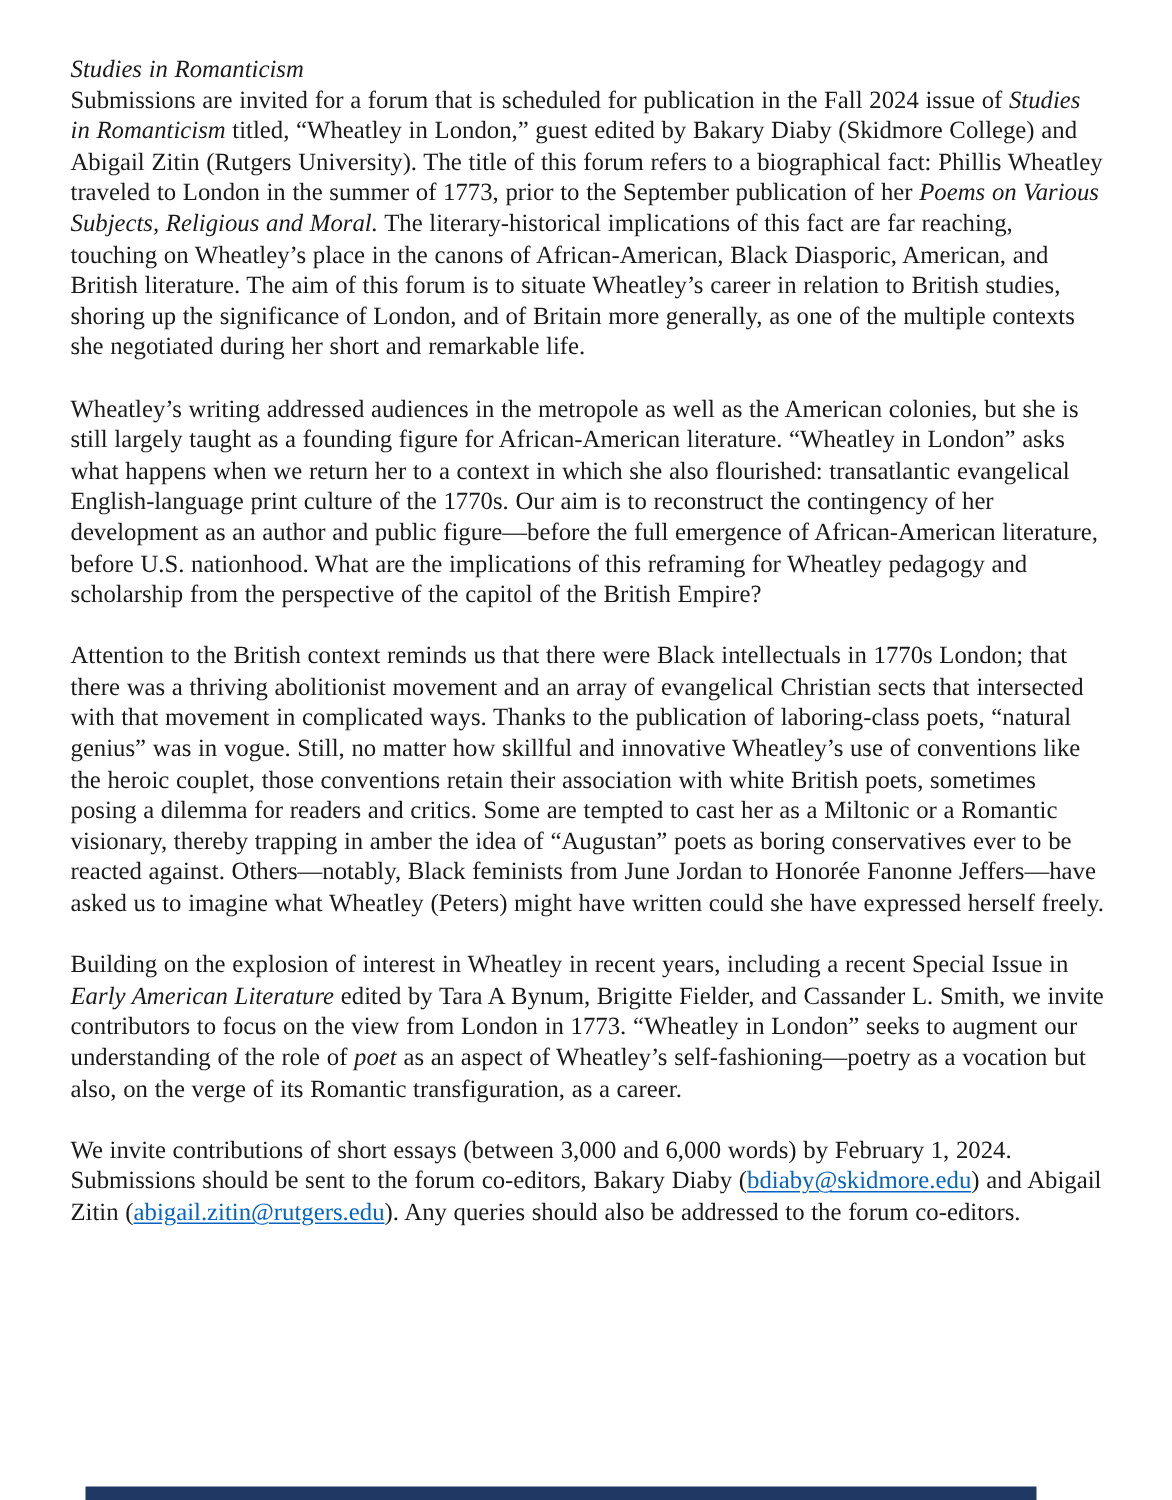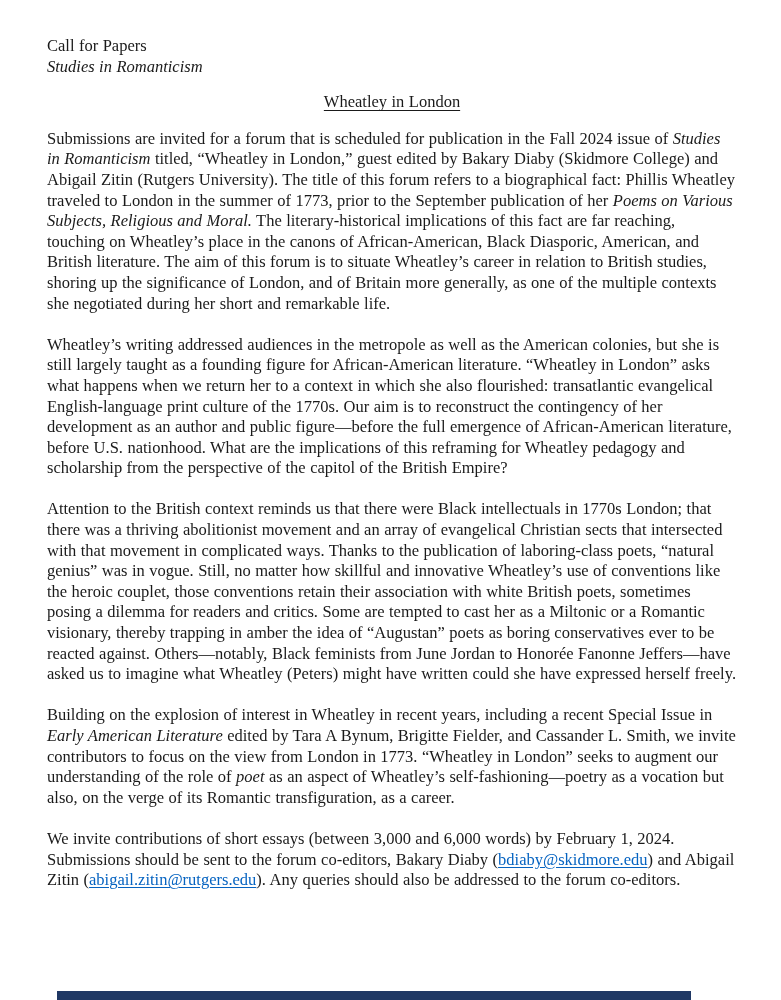--- a/index.html
+++ b/index.html
@@ -54,27 +54,23 @@
     background: var(--bar-color);
   }
 </style>
 </head>
 <body>
 
 <div class="page">
   <div class="doc-text">
 
     <div class="header-block">
-      <div>Call for Papers</div>
       <div class="italic">Studies in Romanticism</div>
     </div>
 
-    <div class="doc-title">
-      <span class="title-text">Wheatley in London</span>
-    </div>
 
     <div>
       <p class="body-para"><span>Submissions are invited for a forum that is scheduled for publication in the Fall 2024 issue of </span><span class="italic">Studies in Romanticism</span><span> titled, “Wheatley in London,” guest edited by Bakary Diaby (Skidmore College) and Abigail Zitin (Rutgers University). The title of this forum refers to a biographical fact: Phillis Wheatley traveled to London in the summer of 1773, prior to the September publication of her </span><span class="italic">Poems on Various Subjects, Religious and Moral.</span><span> The literary-historical implications of this fact are far reaching, touching on Wheatley’s place in the canons of African-American, Black Diasporic, American, and British literature. The aim of this forum is to situate Wheatley’s career in relation to British studies, shoring up the significance of London, and of Britain more generally, as one of the multiple contexts she negotiated during her short and remarkable life.</span></p>
       <p class="body-para"><span>Wheatley’s writing addressed audiences in the metropole as well as the American colonies, but she is still largely taught as a founding figure for African-American literature. “Wheatley in London” asks what happens when we return her to a context in which she also flourished: transatlantic evangelical English-language print culture of the 1770s. Our aim is to reconstruct the contingency of her development as an author and public figure—before the full emergence of African-American literature, before U.S. nationhood. What are the implications of this reframing for Wheatley pedagogy and scholarship from the perspective of the capitol of the British Empire?</span></p>
       <p class="body-para"><span>Attention to the British context reminds us that there were Black intellectuals in 1770s London; that there was a thriving abolitionist movement and an array of evangelical Christian sects that intersected with that movement in complicated ways. Thanks to the publication of laboring-class poets, “natural genius” was in vogue. Still, no matter how skillful and innovative Wheatley’s use of conventions like the heroic couplet, those conventions retain their association with white British poets, sometimes posing a dilemma for readers and critics. Some are tempted to cast her as a Miltonic or a Romantic visionary, thereby trapping in amber the idea of “Augustan” poets as boring conservatives ever to be reacted against. Others—notably, Black feminists from June Jordan to Honorée Fanonne Jeffers—have asked us to imagine what Wheatley (Peters) might have written could she have expressed herself freely.</span></p>
       <p class="body-para"><span>Building on the explosion of interest in Wheatley in recent years, including a recent Special Issue in </span><span class="italic">Early American Literature</span><span> edited by Tara A Bynum, Brigitte Fielder, and Cassander L. Smith, we invite contributors to focus on the view from London in 1773. “Wheatley in London” seeks to augment our understanding of the role of </span><span class="italic">poet</span><span> as an aspect of Wheatley’s self-fashioning—poetry as a vocation but also, on the verge of its Romantic transfiguration, as a career.</span></p>
       <p class="body-para"><span>We invite contributions of short essays (between 3,000 and 6,000 words) by February 1, 2024. Submissions should be sent to the forum co-editors, Bakary Diaby (</span><a class="email-link" href="#">bdiaby@skidmore.edu</a><span>) and Abigail Zitin (</span><a class="email-link" href="#">abigail.zitin@rutgers.edu</a><span>). Any queries should also be addressed to the forum co-editors.</span></p>
     </div>
 
   </div>

